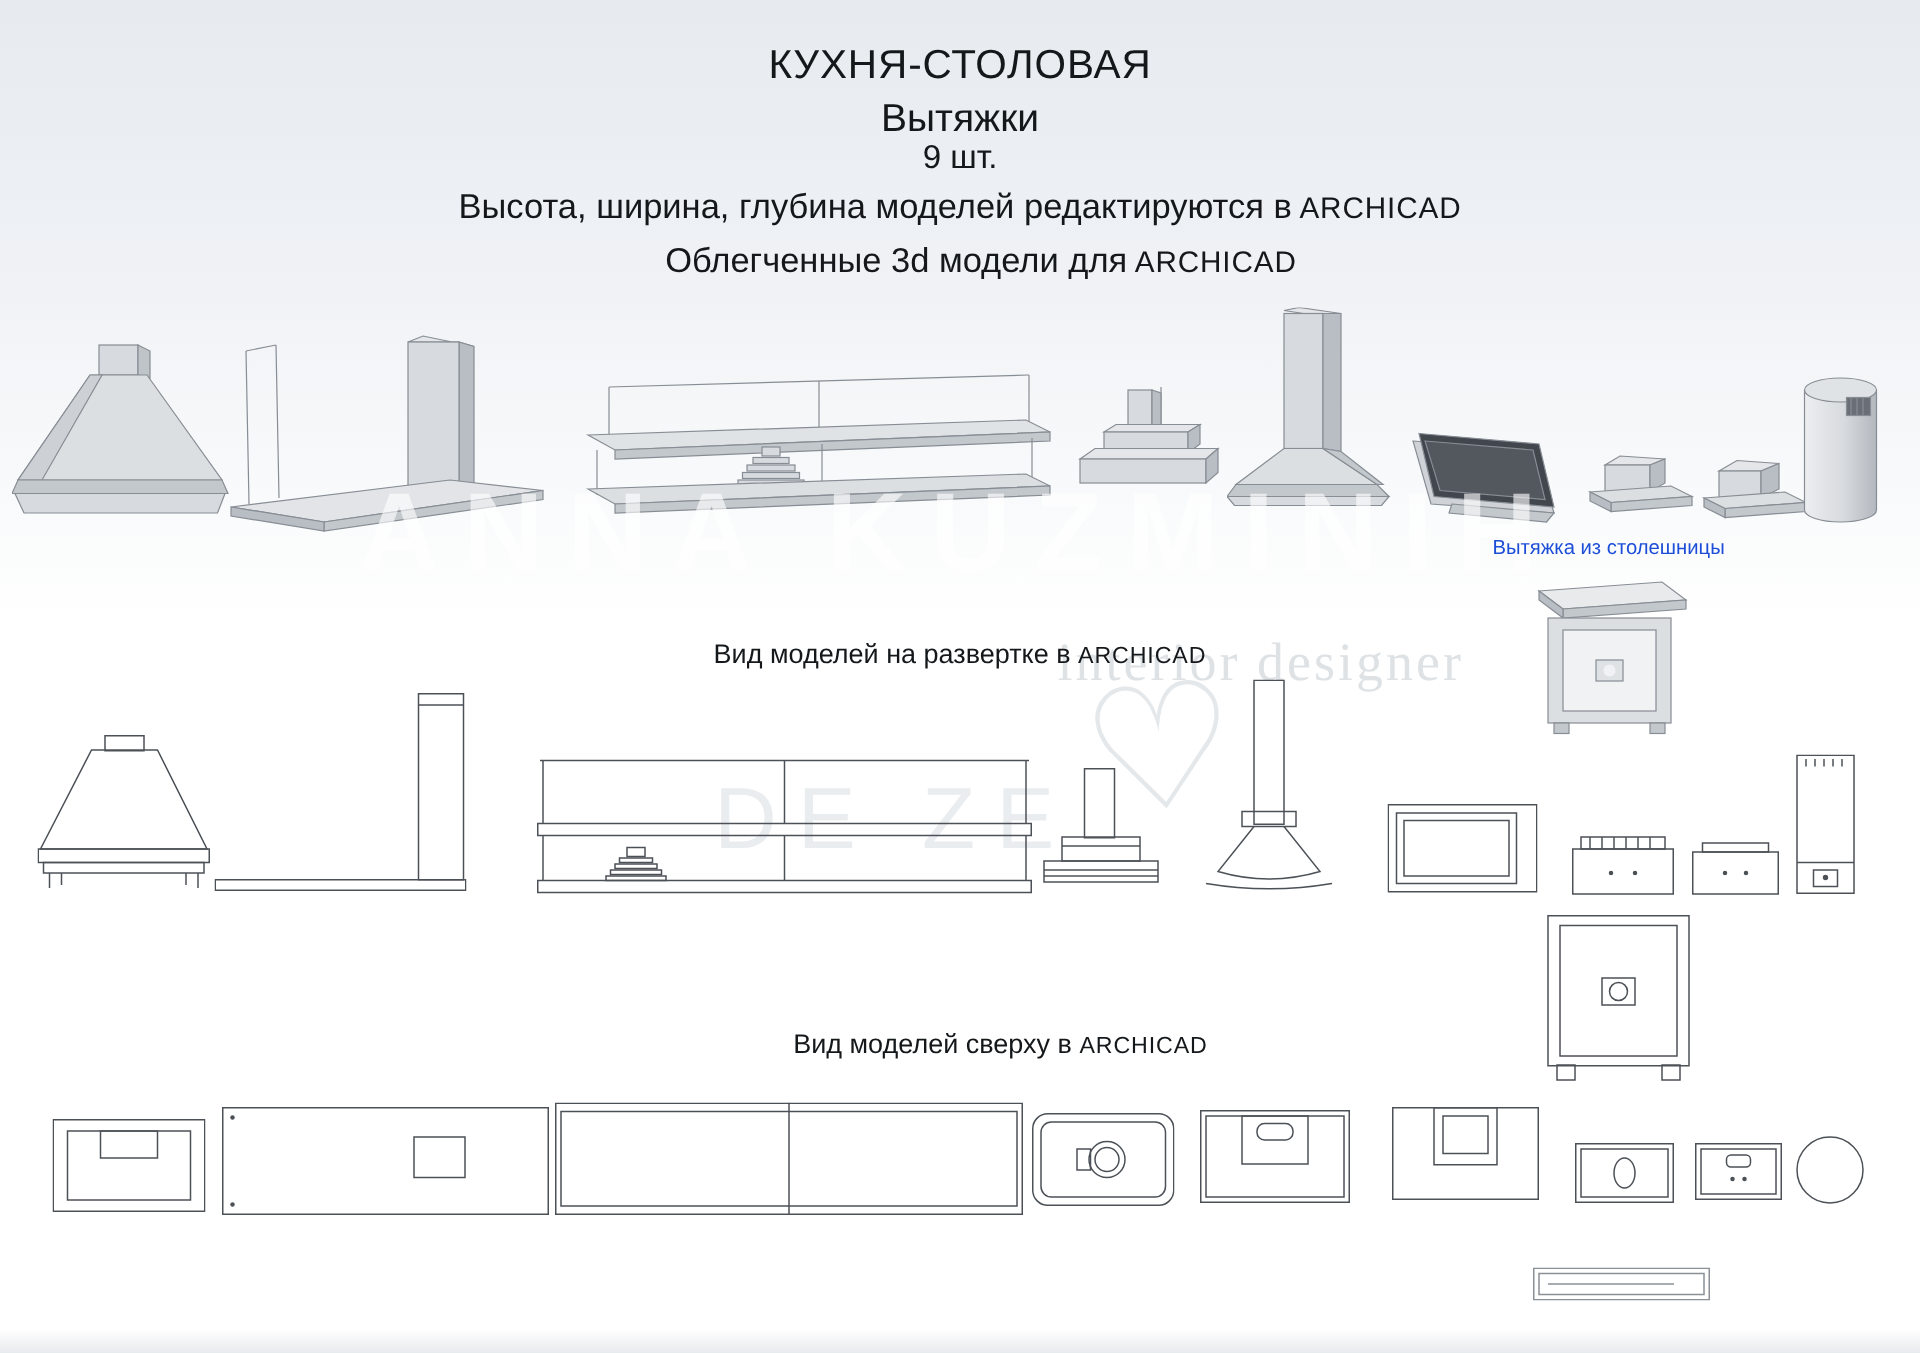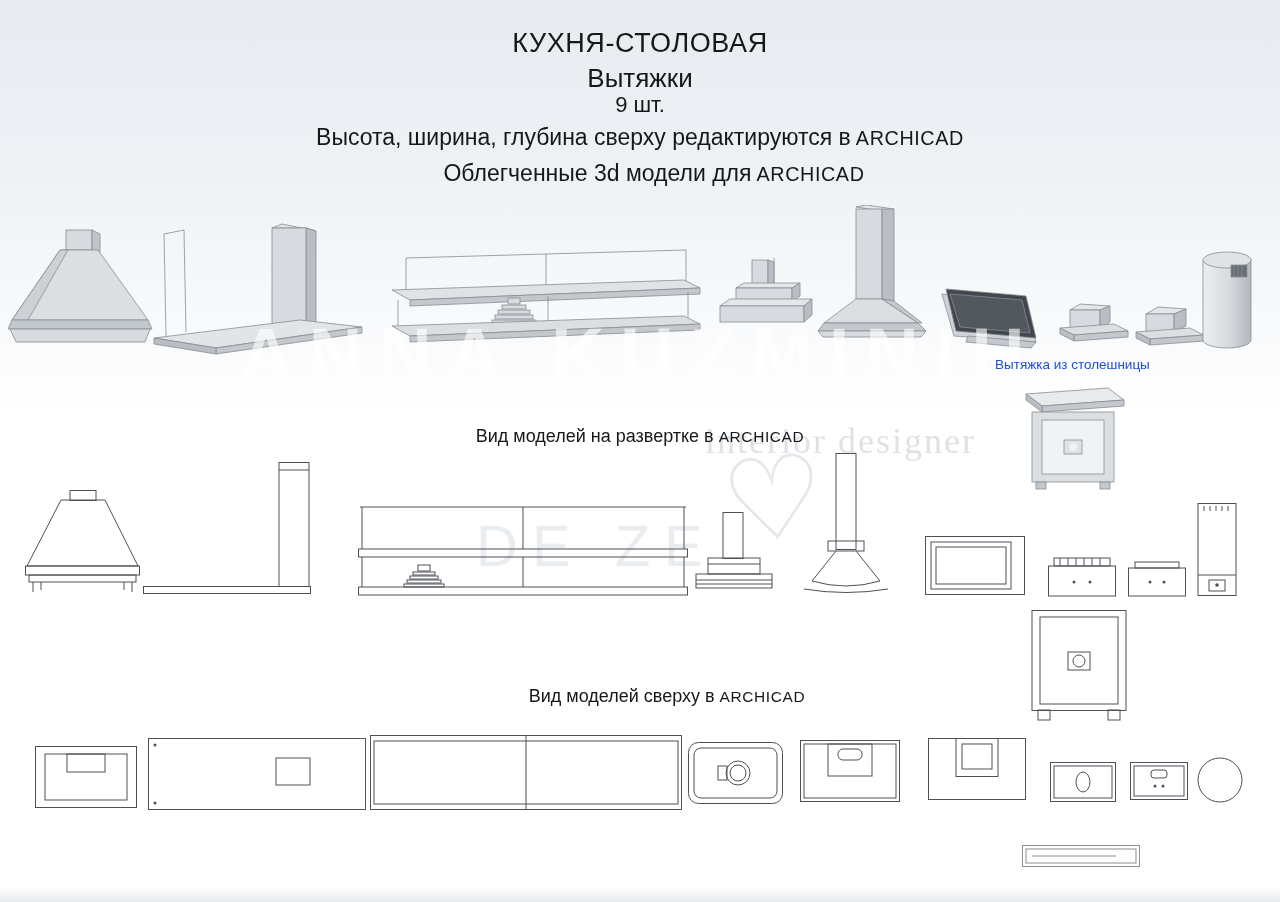--- a/index.html
+++ b/index.html
@@ -60,21 +60,21 @@
 
   <div class="wm wm-name">ANNA KUZMINIH</div>
   <div class="wm wm-sub">interior designer</div>
   <div class="wm wm-brand">DE ZE</div>
   <div class="wm wm-heart">♡</div>
 
   <div class="txt title">КУХНЯ-СТОЛОВАЯ</div>
   <div class="txt subtitle">Вытяжки</div>
   <div class="txt count">9 шт.</div>
   <div class="txt edit-note">
-    <span>Высота, ширина, глубина сверху редактируются в</span><span class="brand">ARCHICAD</span>
+    <span>Высота, ширина, глубина моделей редактируются в</span><span class="brand">ARCHICAD</span>
   </div>
   <div class="txt models-note">
     <span>Облегченные 3d модели для</span><span class="brand">ARCHICAD</span>
   </div>
 
   <div class="fig" style="left:8px; top:228px;">
     <svg class="r3d" width="145" height="130" viewBox="0 0 145 130">
       <rect x="58" y="2" width="26" height="20" fill="#d7dade"></rect>
       <polygon points="84,2 92,6 92,24 84,22" fill="#bfc4c9"></polygon>
       <polygon points="52,22 90,22 140,92 4,92" fill="#dcdfe2"></polygon>

